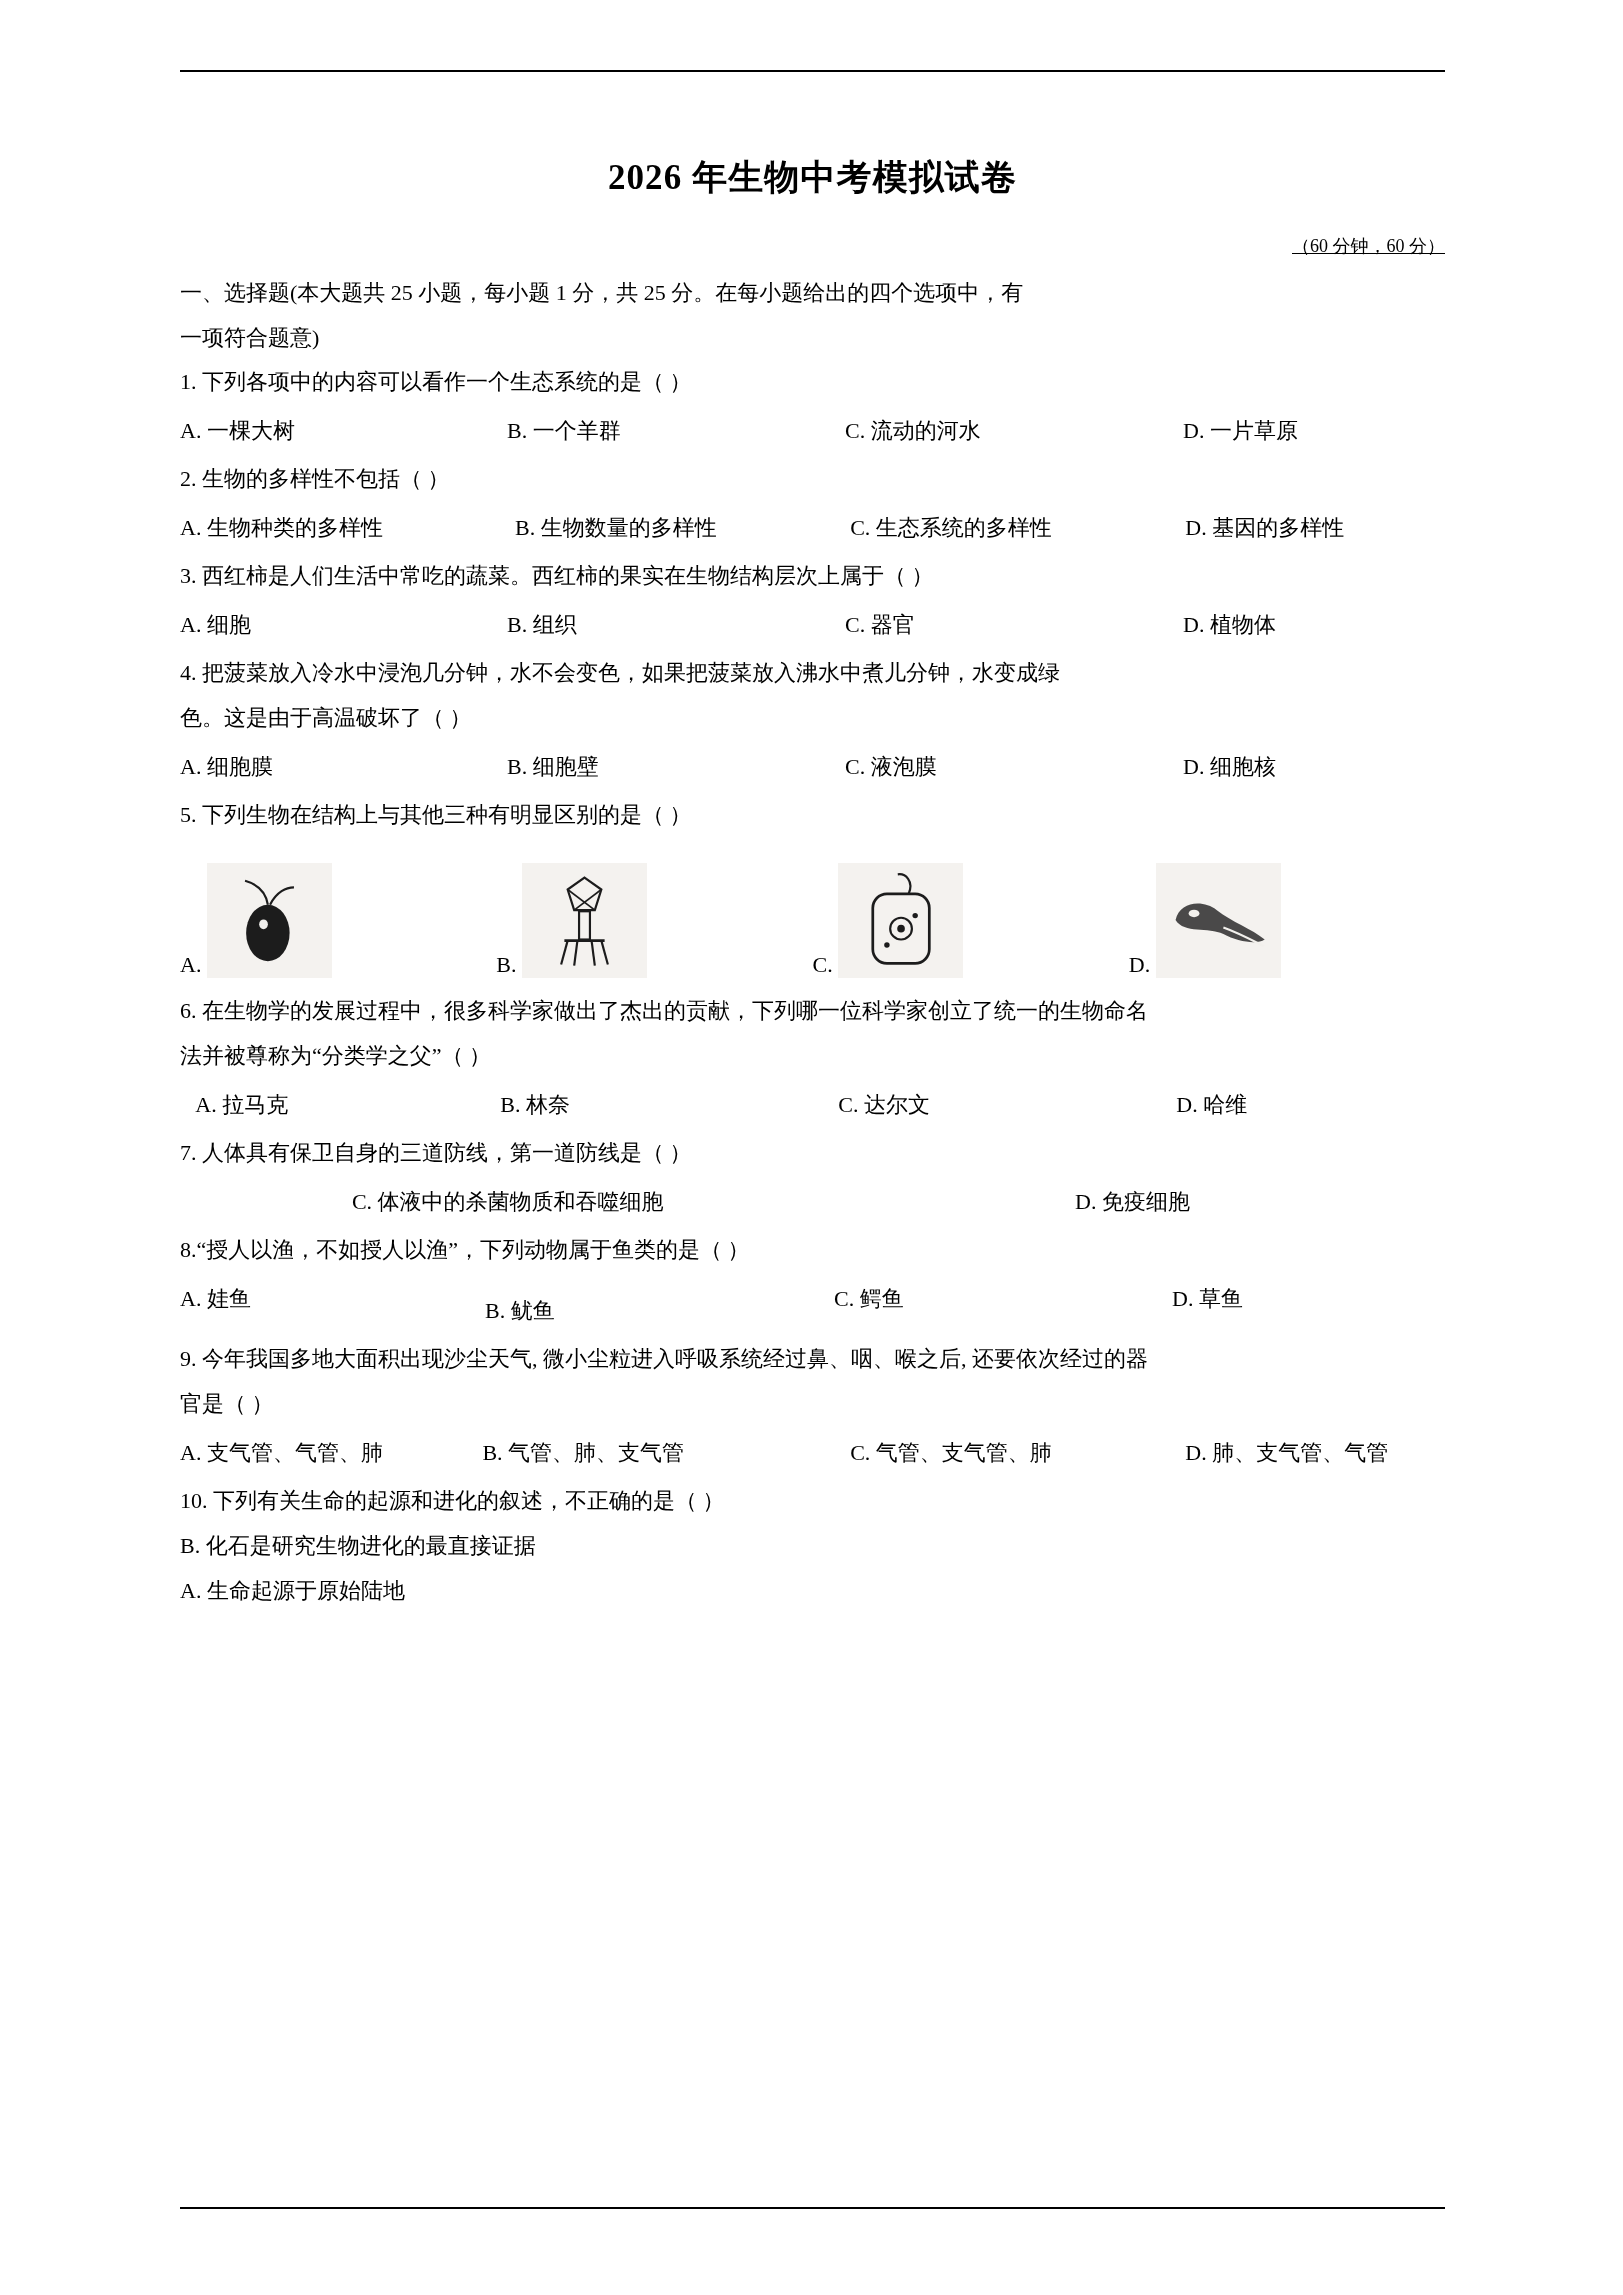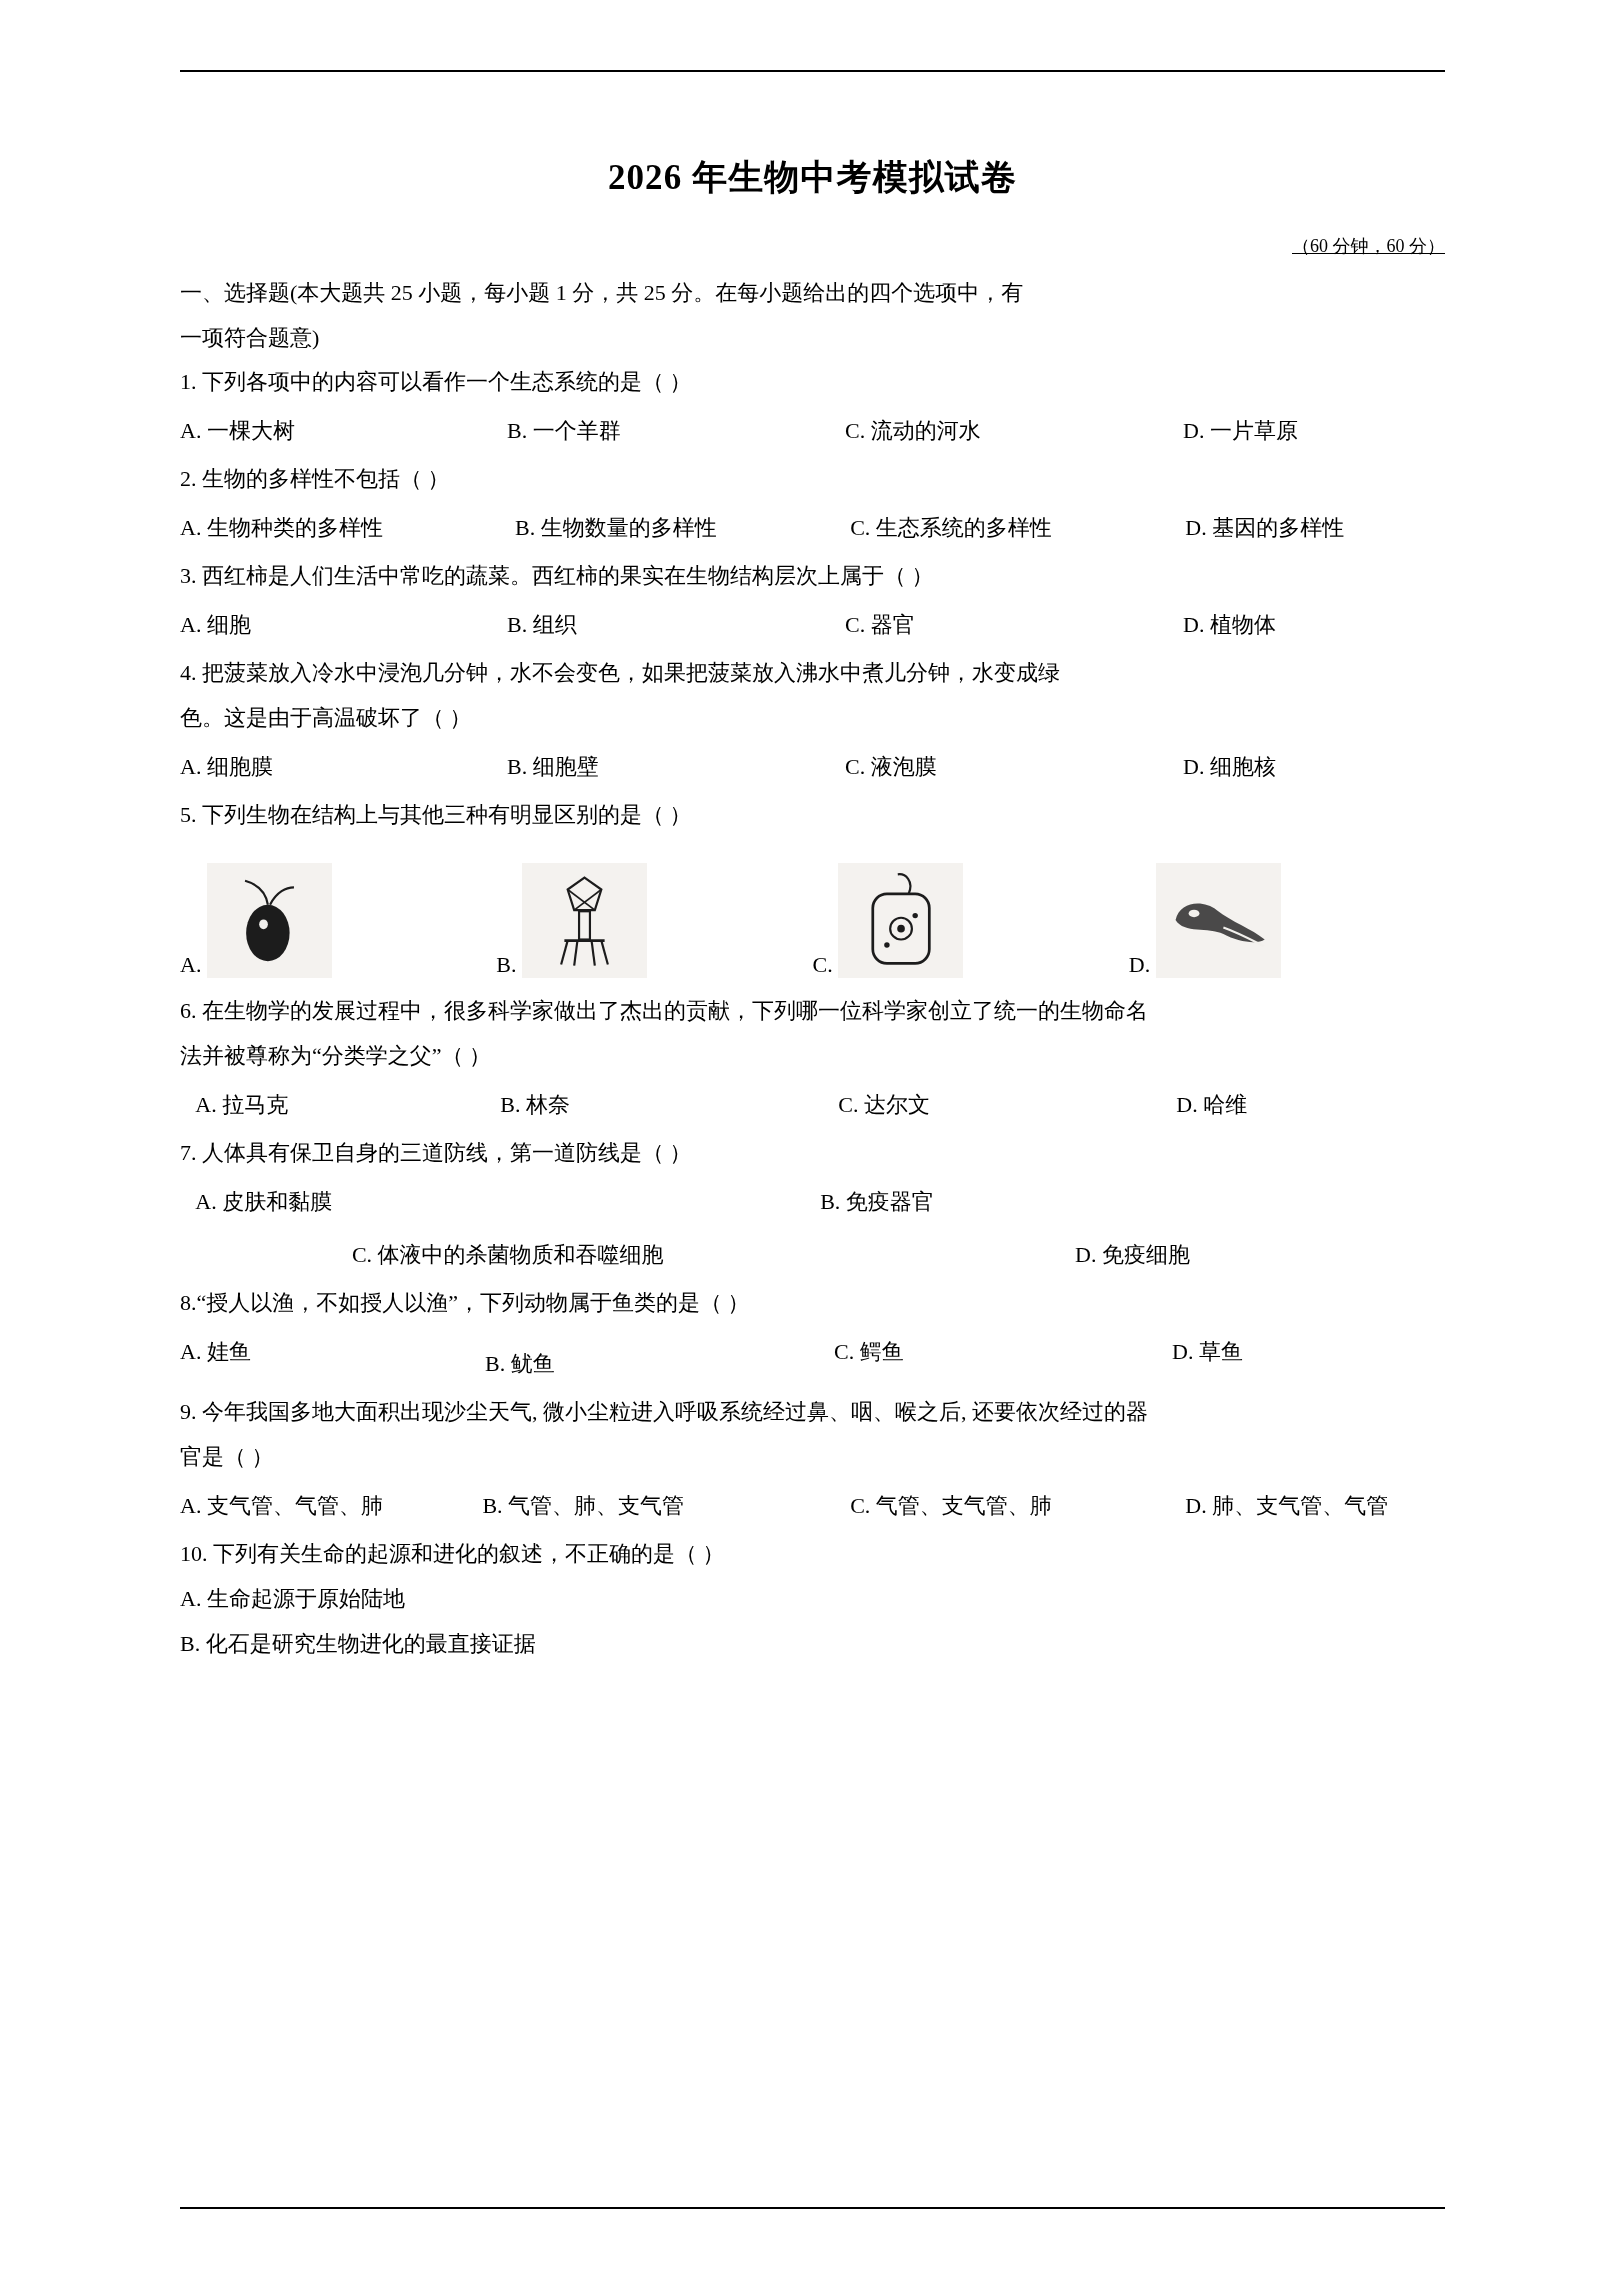--- a/index.html
+++ b/index.html
@@ -218,24 +218,20 @@
     <div class="para q">6. 在生物学的发展过程中，很多科学家做出了杰出的贡献，下列哪一位科学家创立了统一的生物命名</div>
     <div class="para line2">法并被尊称为“分类学之父”（      ）</div>
     <div class="opts four narrow" style="padding-left:15.3px;">
       <div class="opt-a">A. 拉马克</div>
       <div class="opt-b">B. 林奈</div>
       <div class="opt-c">C. 达尔文</div>
       <div class="opt-d">D. 哈维</div>
     </div>
 
     <div class="para q">7. 人体具有保卫自身的三道防线，第一道防线是（      ）</div>
-    <div class="opts two" style="padding-left:15.3px;">
-      <div class="opt-a">A. 皮肤和黏膜</div>
-      <div class="opt-c">B. 免疫器官</div>
-    </div>
     <div class="opts two" style="padding-left:15.3px;text-align:center;">
       <div class="opt-a">C. 体液中的杀菌物质和吞噬细胞</div>
       <div class="opt-c">D. 免疫细胞</div>
     </div>
 
     <div class="para q">8.“授人以渔，不如授人以渔”，下列动物属于鱼类的是（      ）</div>
     <div class="opts four">
       <div class="opt-a" style="width:305px;">A. 娃鱼</div>
       <div class="opt-b" style="width:349px;margin-top:12px;">B. 鱿鱼</div>
       <div class="opt-c">C. 鳄鱼</div>
@@ -245,21 +241,21 @@
     <div class="para q">9. 今年我国多地大面积出现沙尘天气, 微小尘粒进入呼吸系统经过鼻、咽、喉之后, 还要依次经过的器</div>
     <div class="para line2">官是（      ）</div>
     <div class="opts four q9">
       <div class="opt-a">A. 支气管、气管、肺</div>
       <div class="opt-b">B. 气管、肺、支气管</div>
       <div class="opt-c">C. 气管、支气管、肺</div>
       <div class="opt-d">D. 肺、支气管、气管</div>
     </div>
 
     <div class="para q">10. 下列有关生命的起源和进化的叙述，不正确的是（      ）</div>
+    <div class="para line2">B. 化石是研究生物进化的最直接证据</div>
     <div class="para line2">A. 生命起源于原始陆地</div>
-    <div class="para line2">B. 化石是研究生物进化的最直接证据</div>
 
   </div>
 
   <div class="rule-bottom"></div>
 
 </div>
 
 
 </body></html>

